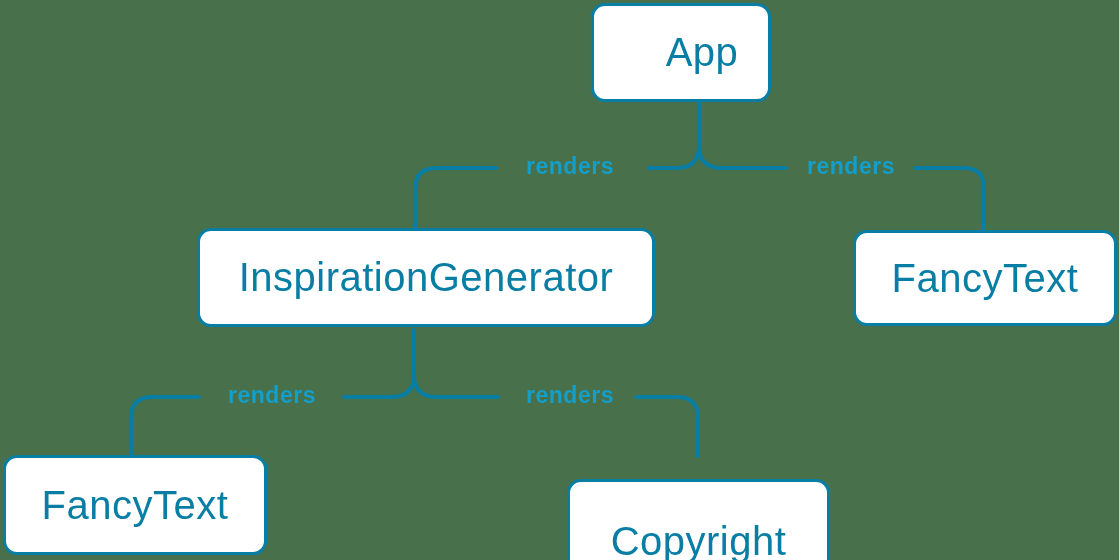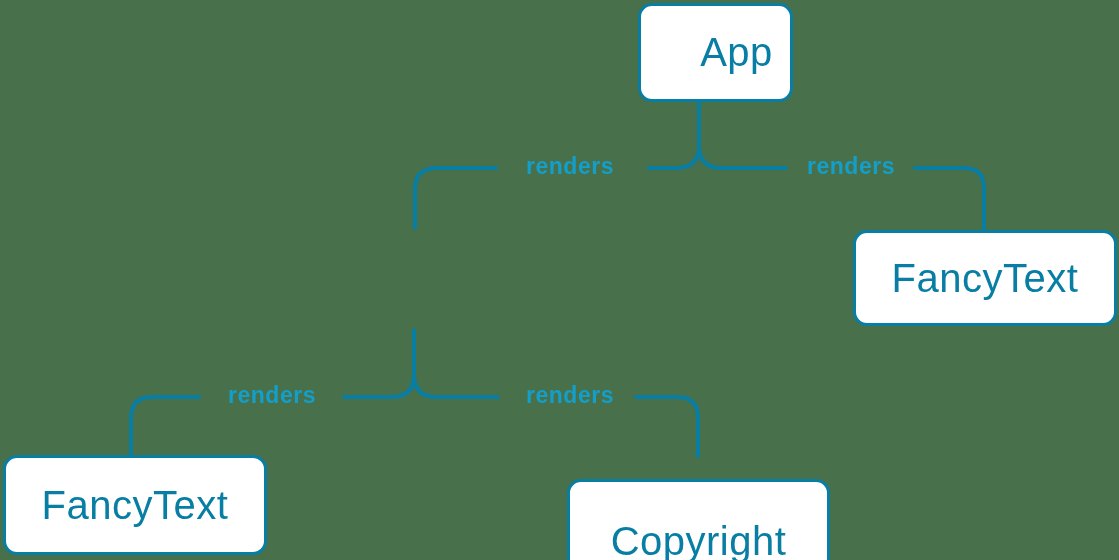--- a/index.html
+++ b/index.html
@@ -40,21 +40,21 @@
     display:flex;
     align-items:center;
     justify-content:center;
     box-sizing:border-box;
     color: var(--accent);
     font-size: 40px;
     font-weight: 500;
     letter-spacing: 0.5px;
     white-space: nowrap;
   }
-  .node-app               { left:638px; top:3px;   width:155px; height:99px;padding-left:42px; }
+  .node-app               { left:591px; top:3px;   width:180px; height:99px;padding-left:42px; }
   .node-inspiration       { left:197px; top:228px; width:458px; height:99px; }
   .node-fancytext-right   { left:853px; top:230px; width:264px; height:96px; }
   .node-fancytext-left    { left:3px;   top:455px; width:264px; height:100px; }
   .node-copyright         { left:567px; top:479px; width:263px; height:124px; }
   .edge-label{
     position:absolute;
     transform: translate(-50%,-50%);
     color: var(--label);
     font-size: 23px;
     font-weight: 700;
@@ -81,20 +81,21 @@
 
     <path d="M414,330 L414,375"></path>
     <path d="M414,375 C414,390 406,397 391,397 L344,397"></path>
     <path d="M414,375 C414,390 422,397 437,397 L498,397"></path>
     <path d="M199,397 L152,397 Q131,397 131,418 L131,456"></path>
     <path d="M636,397 L677,397 Q698,397 698,418 L698,456"></path>
   </svg>
 
   <div class="node node-app">App</div>
 
+  <div class="node node-inspiration">InspirationGenerator</div>
 
   <div class="node node-fancytext-right">FancyText</div>
 
   <div class="node node-fancytext-left">FancyText</div>
 
   <div class="node node-copyright">Copyright</div>
 
   <span class="edge-label edge-label-1">renders</span>
 
   <span class="edge-label edge-label-2">renders</span>

